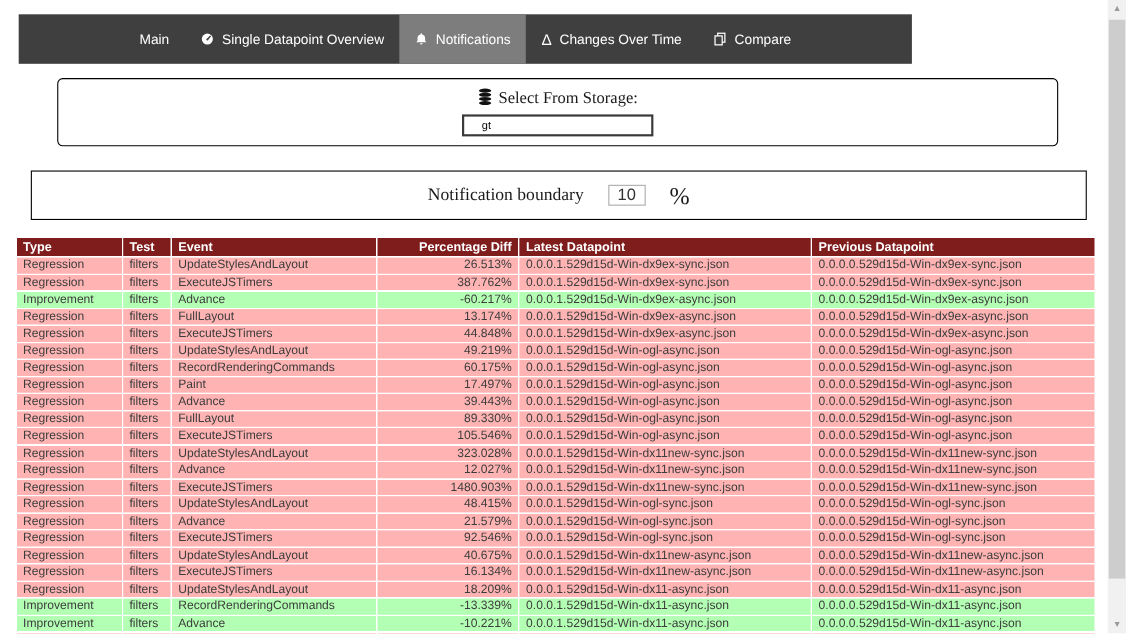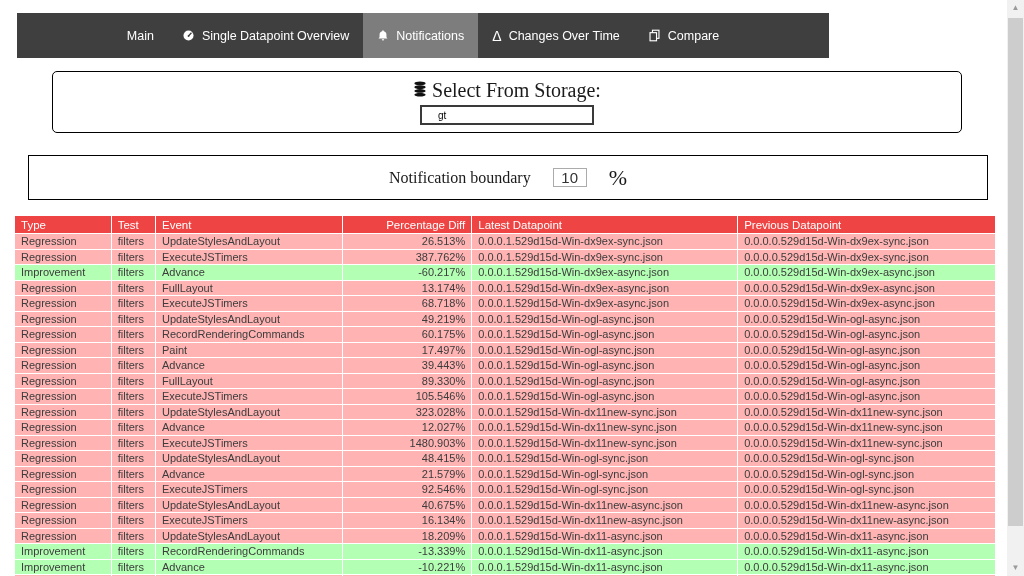--- a/index.html
+++ b/index.html
@@ -22,21 +22,21 @@
   .delta-glyph { font-size:14px; line-height:1; }
 
   
   .storage-panel {
     position:absolute; left:52px; top:71px; width:908px; height:60px;
     border:1px solid #000; border-radius:5px; background:#fff;
     display:flex; flex-direction:column; align-items:center; justify-content:center;
   }
   .storage-heading {
     display:flex; align-items:center; gap:5px;
-    font-family:"Liberation Serif", serif; font-size:20px; color:#1a1a1a;
+    font-family:"Liberation Serif", serif; font-size:15px; color:#1a1a1a;
   }
   .storage-input {
     margin-top:3px; width:138px; height:14px; border:2px solid #3a3a3a;
     font-family:Liberation Sans, sans-serif; font-size:10px; padding:1px 16px; outline:none;
   }
 
   
   .boundary-panel {
     position:absolute; left:28px; top:155px; width:958px; height:43px;
     border:1px solid #000; background:#fff;
@@ -49,21 +49,21 @@
   }
   .boundary-unit { font-family:"Liberation Serif", serif; font-size:22px; color:#1a1a1a; }
 
   
   .results-table {
     position:absolute; left:14px; top:215px; width:982px;
     border-collapse:collapse; table-layout:fixed;
     font-size:11px; color:#3c3c3c;
   }
   .results-table th {
-    background:#ef4444; color:#fff; font-weight:normal; font-size:11.5px;
+    background:#7f1d1d; color:#fff; font-weight:bold; font-size:11.5px;
     text-align:left; padding:2px 6px; height:13px;
     border:1px solid #fff; white-space:nowrap; overflow:hidden;
   }
   .results-table td {
     padding:0 6px; height:14.5px; border:1px solid #fff;
     white-space:nowrap; overflow:hidden;
   }
   .results-table th.num, .results-table td.num { text-align:right; }
   tr.regression td { background:#ffb3b3; }
   tr.improvement td { background:#b3ffb3; }
@@ -196,21 +196,21 @@
         <td>filters</td>
         <td>FullLayout</td>
         <td class="num">13.174%</td>
         <td>0.0.0.1.529d15d-Win-dx9ex-async.json</td>
         <td>0.0.0.0.529d15d-Win-dx9ex-async.json</td>
       </tr>
       <tr class="regression">
         <td>Regression</td>
         <td>filters</td>
         <td>ExecuteJSTimers</td>
-        <td class="num">68.718%</td>
+        <td class="num">44.848%</td>
         <td>0.0.0.1.529d15d-Win-dx9ex-async.json</td>
         <td>0.0.0.0.529d15d-Win-dx9ex-async.json</td>
       </tr>
       <tr class="regression">
         <td>Regression</td>
         <td>filters</td>
         <td>UpdateStylesAndLayout</td>
         <td class="num">49.219%</td>
         <td>0.0.0.1.529d15d-Win-ogl-async.json</td>
         <td>0.0.0.0.529d15d-Win-ogl-async.json</td>

